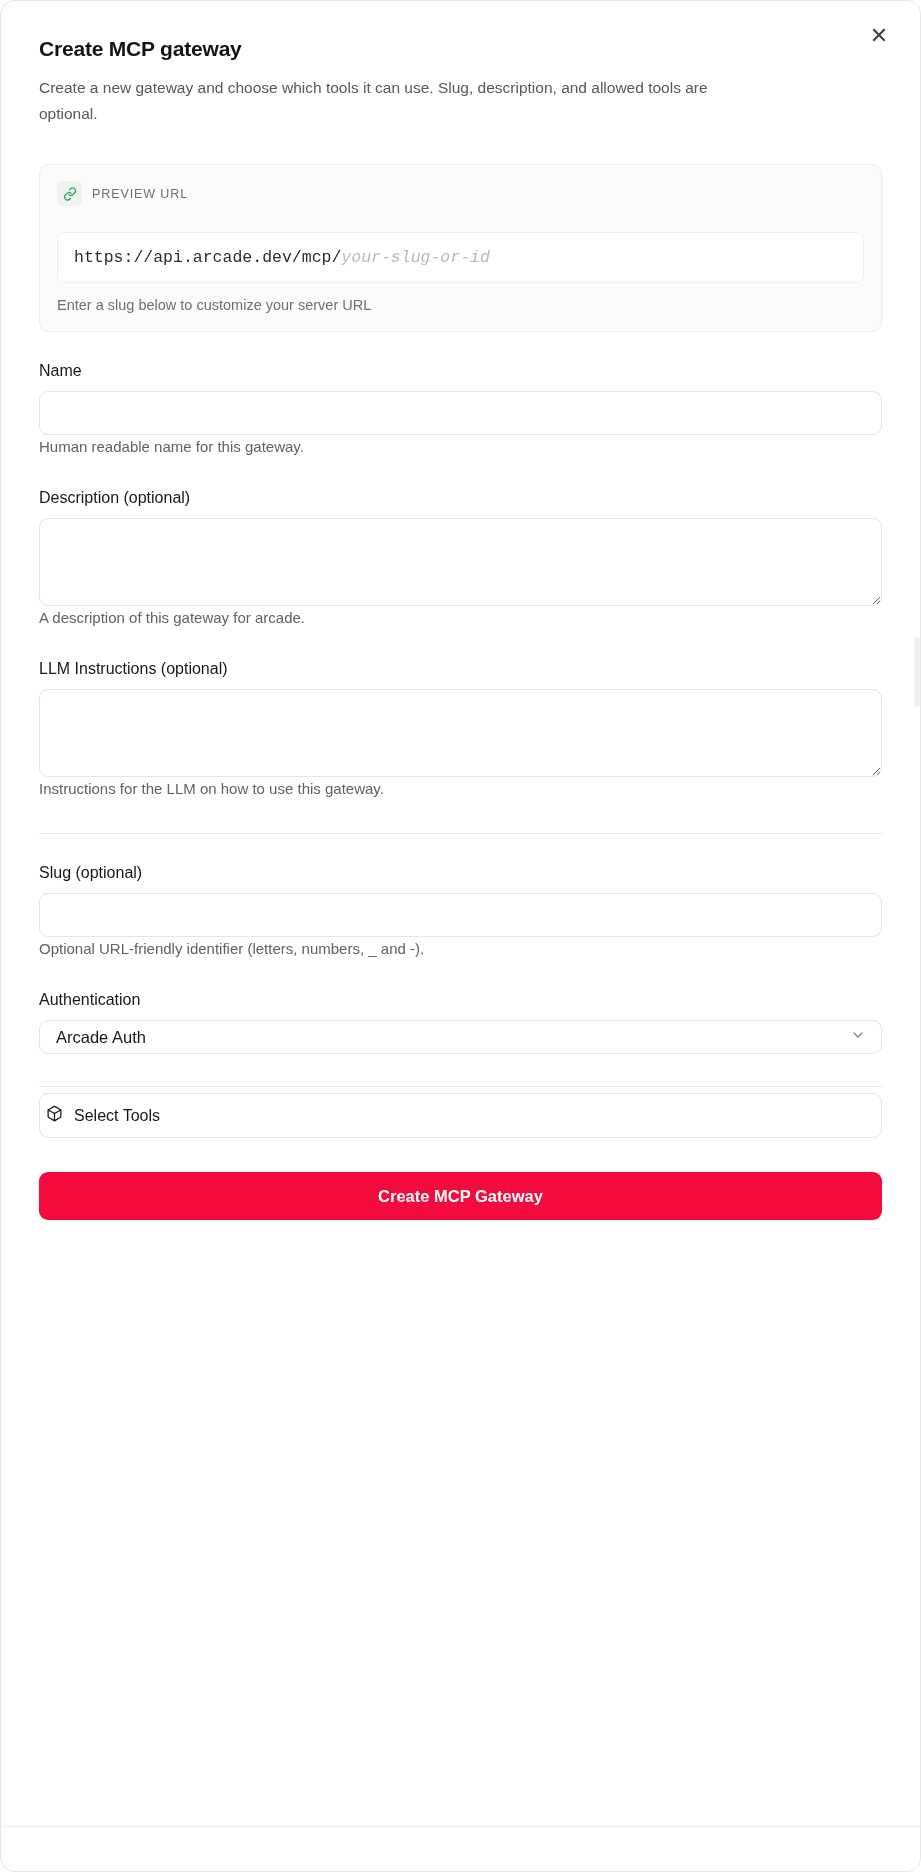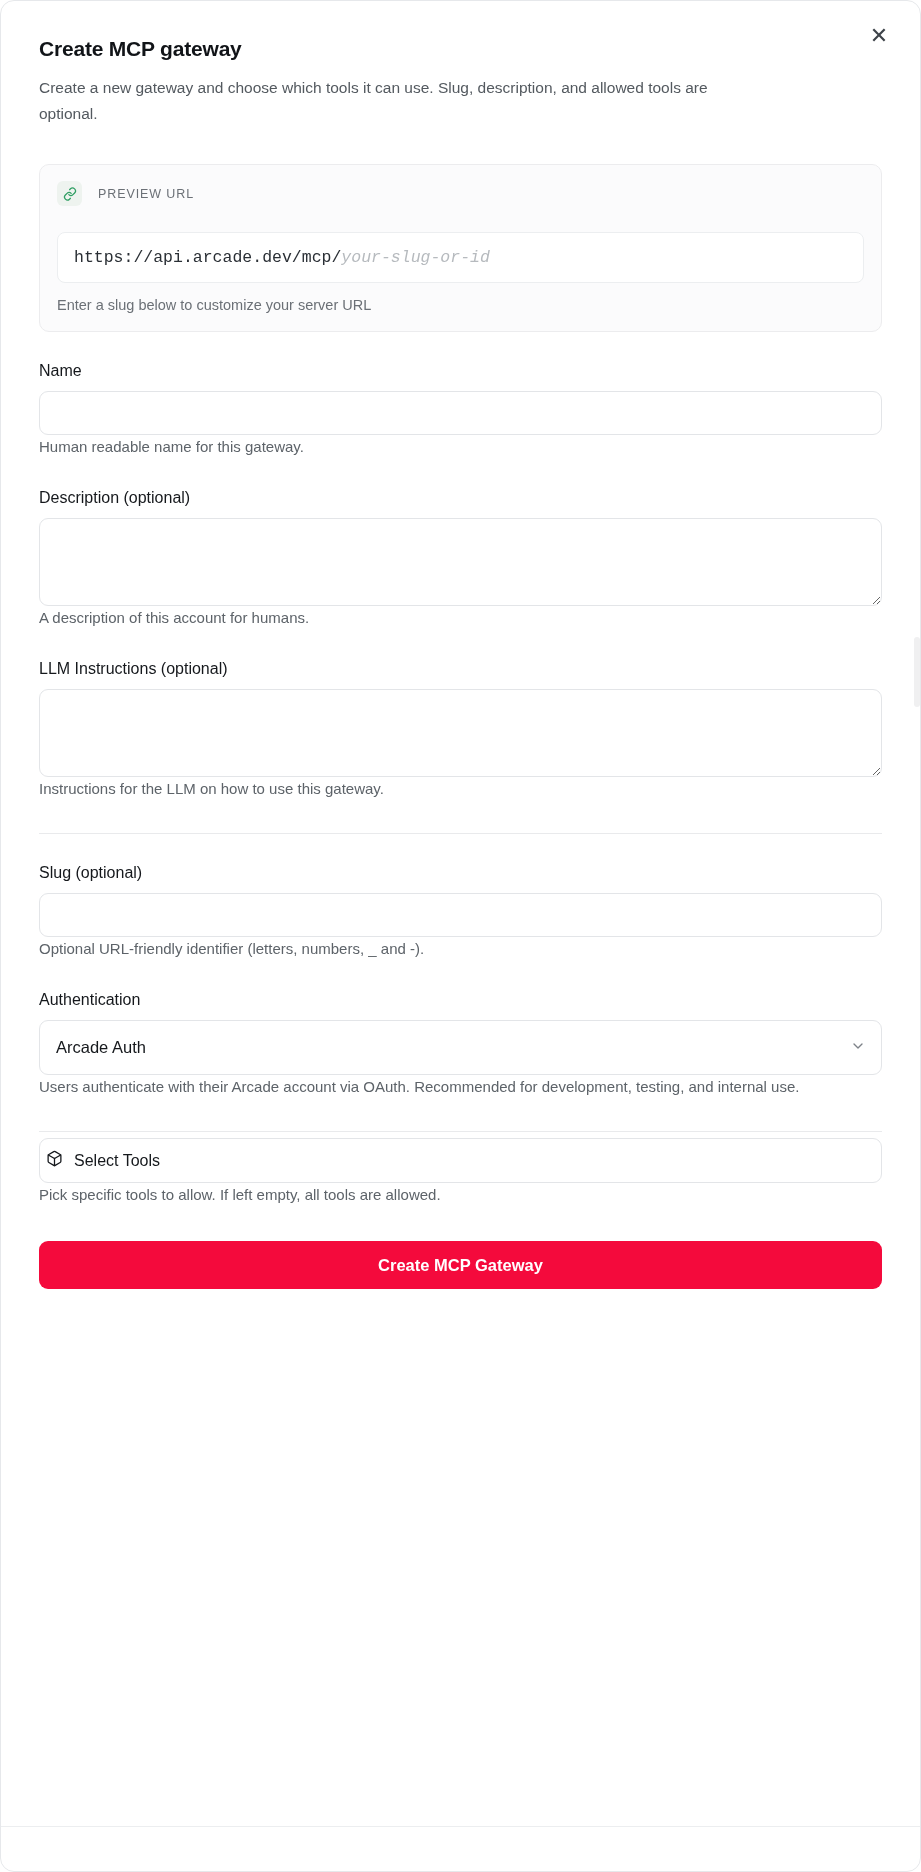--- a/index.html
+++ b/index.html
@@ -65,21 +65,21 @@
   .preview-card {
     margin-top: 38px;
     background: #fbfbfc;
     border: 1px solid #ececee;
     border-radius: 10px;
     padding: 16px 17px 18px 17px;
   }
   .preview-head {
     display: flex;
     align-items: center;
-    gap: 16px;
+    gap: 10px;
   }
   .link-badge {
     width: 25px;
     height: 25px;
     border-radius: 6px;
     background: #eef3ef;
     display: flex;
     align-items: center;
     justify-content: center;
     color: #2f9e63;
@@ -159,21 +159,21 @@
     background: #e9eaec;
     margin: 32px 0 6px 0;
   }
 
   .select-wrap {
     position: relative;
   }
   .select-box {
     display: flex;
     align-items: center;
-    height: 55px;
+    height: 34px;
     border: 1px solid #e3e5e8;
     border-radius: 9px;
     padding: 0 16px;
     font-size: 16.5px;
     color: #15181c;
     background: #fff;
     cursor: pointer;
   }
   .chevron {
     position: absolute;
@@ -255,21 +255,21 @@
     <div class="url-box"><span>https://api.arcade.dev/mcp/</span><span class="slug-ph">your-slug-or-id</span></div>
     <div class="preview-hint">Enter a slug below to customize your server URL</div>
   </div>
 
   <div class="field-label">Name</div>
   <input class="text-input" type="text" value="" placeholder="" style="">
   <div class="hint">Human readable name for this gateway.</div>
 
   <div class="field-label">Description (optional)</div>
   <textarea class="text-area" placeholder="" style=""></textarea>
-  <div class="hint">A description of this account for humans.</div>
+  <div class="hint">A description of this gateway for arcade.</div>
 
   <div class="field-label">LLM Instructions (optional)</div>
   <textarea class="text-area" placeholder="" style=""></textarea>
   <div class="hint">Instructions for the LLM on how to use this gateway.</div>
 
   <div class="divider"></div>
 
   <div class="field-label">Slug (optional)</div>
   <input class="text-input" type="text" value="" placeholder="" style="">
   <div class="hint">Optional URL-friendly identifier (letters, numbers, _ and -).</div>
@@ -278,33 +278,31 @@
   <div class="select-wrap">
     <div class="select-box">
       <span>Arcade Auth</span>
     </div>
     <span class="chevron">
       <svg width="16" height="16" viewBox="0 0 24 24" fill="none" stroke="currentColor" stroke-width="2" stroke-linecap="round" stroke-linejoin="round">
           <polyline points="6 9 12 15 18 9"></polyline>
         </svg>
     </span>
   </div>
-  <div class="hint">Users authenticate with their Arcade account via OAuth. Recommended for development, testing, and internal use.</div>
 
   <div class="divider"></div>
 
   <button class="select-tools-btn">
     <span>
       <svg width="17" height="17" viewBox="0 0 24 24" fill="none" stroke="currentColor" stroke-width="1.8" stroke-linecap="round" stroke-linejoin="round">
         <path d="M21 16V8a2 2 0 0 0-1-1.73l-7-4a2 2 0 0 0-2 0l-7 4A2 2 0 0 0 3 8v8a2 2 0 0 0 1 1.73l7 4a2 2 0 0 0 2 0l7-4A2 2 0 0 0 21 16z"></path>
         <polyline points="3.27 6.96 12 12.01 20.73 6.96"></polyline>
         <line x1="12" y1="22.08" x2="12" y2="12"></line>
       </svg>
     </span>
     <span>Select Tools</span>
   </button>
-  <div class="hint">Pick specific tools to allow. If left empty, all tools are allowed.</div>
 
   <button class="submit-btn">Create MCP Gateway</button>
 
   <div class="scroll-nub"></div>
   <div class="bottom-rule"></div>
 </div>
 
 </body></html>

